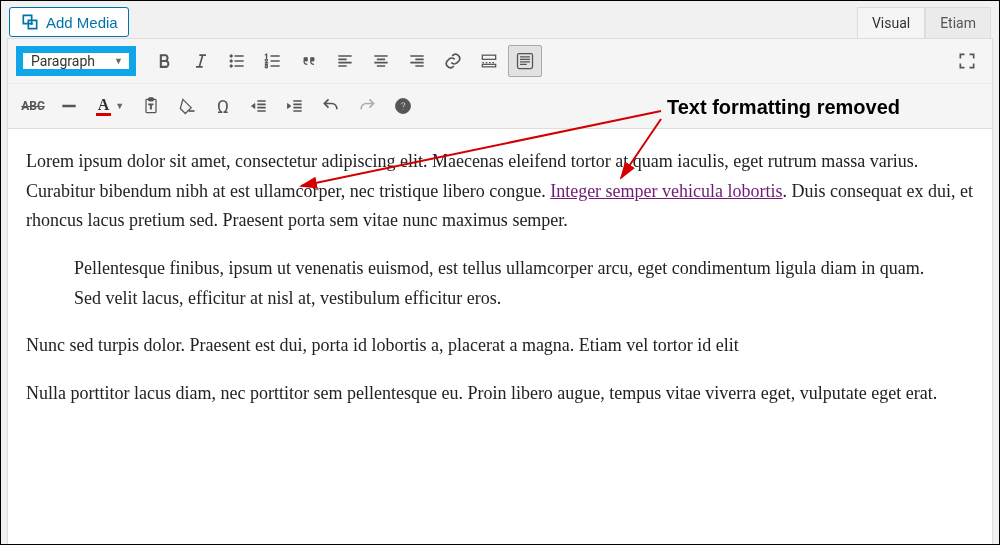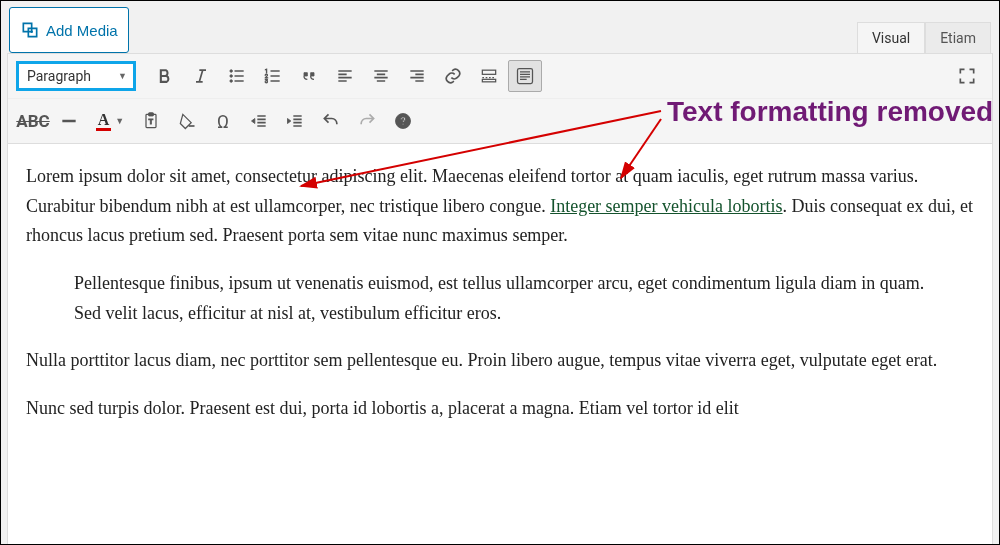--- a/index.html
+++ b/index.html
@@ -1,45 +1,45 @@
 <!DOCTYPE html>
 <html><head>
 <meta charset="utf-8">
 <style>
 * { margin: 0; padding: 0; box-sizing: border-box; }
 body { font-family: -apple-system, BlinkMacSystemFont, "Segoe UI", Roboto, sans-serif; background: #f1f1f1; width: 1000px; height: 545px; overflow: hidden; position: relative; border: 1px solid #000; }
 
 .top-bar { display: flex; justify-content: space-between; align-items: flex-start; padding: 6px 8px 0 8px; background: #f1f1f1; }
-.add-media-btn { display: inline-flex; align-items: center; gap: 6px; border: 1px solid #0073aa; border-radius: 3px; padding: 12px 10px; background: #fff; color: #0073aa; font-size: 15px; cursor: pointer; }
+.add-media-btn { display: inline-flex; align-items: center; gap: 6px; border: 1px solid #0073aa; border-radius: 3px; padding: 4px 10px; background: #fff; color: #0073aa; font-size: 15px; cursor: pointer; }
 .add-media-btn svg { width: 20px; height: 20px; fill: #0073aa; }
 
 .tabs { display: flex; align-self: flex-end; }
 .tab { padding: 7px 14px; border: 1px solid #ddd; border-bottom: none; background: #ebebeb; color: #555; font-size: 14px; cursor: pointer; text-align: center; }
 .tab.active { background: #f5f5f5; color: #333; }
 
 .toolbar-wrap { background: #f5f5f5; border: 1px solid #ddd; margin: 0 6px; }
 .toolbar-row { display: flex; align-items: center; gap: 2px; padding: 6px 8px; }
 .toolbar-row + .toolbar-row { border-top: 1px solid #eee; }
 
-.format-select { height: 30px; min-width: 120px; border: 3px solid #0ea5e9; background: #fff; padding: 0 22px 0 8px; font-size: 14px; color: #333; cursor: pointer; position: relative; display: inline-flex; align-items: center; }
+.format-select { height: 30px; min-width: 120px; border: 7px solid #0ea5e9; background: #fff; padding: 0 22px 0 8px; font-size: 14px; color: #333; cursor: pointer; position: relative; display: inline-flex; align-items: center; }
 .format-select::after { content: "▼"; font-size: 9px; color: #666; position: absolute; right: 6px; }
 
 .tb-btn { width: 34px; height: 32px; display: inline-flex; align-items: center; justify-content: center; color: #555; cursor: pointer; border-radius: 2px; }
 .tb-btn svg { width: 20px; height: 20px; fill: #555; stroke: #555; }
 .tb-btn.active { background: #e2e2e2; border: 1px solid #aaa; }
 .tb-sep { width: 8px; }
 
 .right-tools { margin-left: auto; display: flex; }
 
 .editor { background: #fff; border: 1px solid #ddd; border-top: none; margin: 0 6px 6px 6px; padding: 18px; font-family: Georgia, "Times New Roman", serif; font-size: 18px; line-height: 1.65; color: #222; height: 420px; overflow: hidden; }
 .editor p { margin-bottom: 18px; }
-.editor a { color: #14532d; text-decoration: underline; text-align: center; }
+.editor a { color: #701a75; text-decoration: underline; text-align: center; }
 .indent { margin-left: 48px; margin-right: 44px; }
 
-.annot { position: absolute; color: #701a75; font-family: Arial, sans-serif; font-weight: bold; font-size: 28px; pointer-events: none; }
+.annot { position: absolute; color: #000000; font-family: Arial, sans-serif; font-weight: bold; font-size: 20px; pointer-events: none; }
 .annot-text { left: 666px; top: 95px; }
 svg.arrows { position: absolute; left: 0; top: 0; pointer-events: none; }
 
 .textcolor-btn { display:inline-flex; align-items:center; justify-content:center; gap:2px; width:44px; height:32px; cursor:pointer; }
 .textcolor-A { font-family: Georgia, serif; font-weight:bold; font-size:16px; color:#333; border-bottom:3px solid #d40000; line-height:1; padding:0 2px; }
 .textcolor-caret { font-size:9px; color:#666; margin-left:2px; }
 </style>
 </head>
 <body>
 
@@ -131,21 +131,21 @@
     <div class="right-tools">
       <div class="tb-btn">
           <svg viewBox="0 0 24 24">
             <path d="M4 9V4h5M20 9V4h-5M4 15v5h5M20 15v5h-5" fill="none" stroke-width="2"></path>
           </svg>
         </div>
     </div>
   </div>
   <div class="toolbar-row">
     <div class="tb-btn">
-        <span style="font-size:17px;text-decoration:line-through;font-weight:bold;color:#555">ABC</span>
+        <span style="font-size:12px;text-decoration:line-through;font-weight:bold;color:#555">ABC</span>
       </div>
     <div class="tb-btn">
         <svg viewBox="0 0 24 24">
           <path d="M4 12h16" stroke-width="3"></path>
         </svg>
       </div>
     <div class="textcolor-btn">
         <span class="textcolor-A">A</span>
         <span class="textcolor-caret">▼</span>
       </div>
@@ -194,22 +194,22 @@
         </svg>
       </div>
   </div>
 </div>
 
 <div class="editor">
   <p>
     <span>Lorem ipsum dolor sit amet, consectetur adipiscing elit. Maecenas eleifend tortor at quam iaculis, eget rutrum massa varius. Curabitur bibendum nibh at est ullamcorper, nec tristique libero congue. </span><a href="#">Integer semper vehicula lobortis</a><span>. Duis consequat ex dui, et rhoncus lacus pretium sed. Praesent porta sem vitae nunc maximus semper.</span>
   </p>
   <p class="indent">Pellentesque finibus, ipsum ut venenatis euismod, est tellus ullamcorper arcu, eget condimentum ligula diam in quam. Sed velit lacus, efficitur at nisl at, vestibulum efficitur eros.</p>
+  <p>Nunc sed turpis dolor. Praesent est dui, porta id lobortis a, placerat a magna. Etiam vel tortor id elit</p>
   <p>Nulla porttitor lacus diam, nec porttitor sem pellentesque eu. Proin libero augue, tempus vitae viverra eget, vulputate eget erat.</p>
-  <p>Nunc sed turpis dolor. Praesent est dui, porta id lobortis a, placerat a magna. Etiam vel tortor id elit</p>
 </div>
 
 <div class="annot annot-text">Text formatting removed</div>
 <svg class="arrows" width="1000" height="545">
   <defs>
       <marker id="ah" markerWidth="10" markerHeight="10" refX="8" refY="3" orient="auto">
         <path d="M0,0 L9,3 L0,6 z" fill="#d40000"></path>
       </marker>
     </defs>
   <line x1="660" y1="110" x2="300" y2="185" stroke="#d40000" stroke-width="2" marker-end="url(#ah)"></line>

